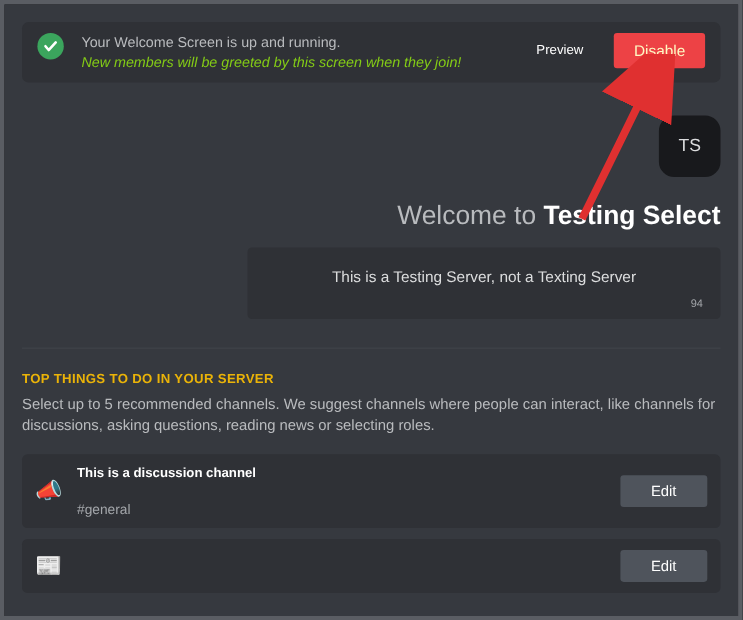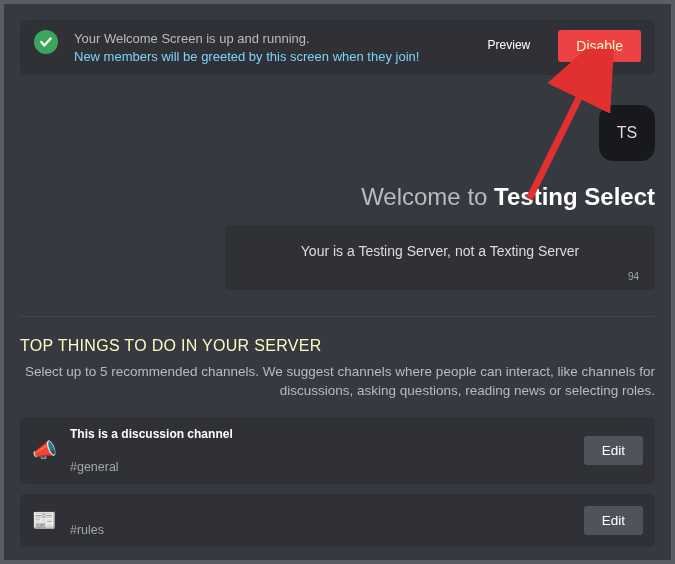--- a/index.html
+++ b/index.html
@@ -31,21 +31,21 @@
       height: 24px;
       border-radius: 50%;
       background: #3ba55d;
       display: flex;
       align-items: center;
       justify-content: center;
       flex-shrink: 0;
     }
     .check-circle svg { width: 14px; height: 14px; }
     .notice-text { flex: 1; font-size: 13px; line-height: 1.35; color: #b9bbbe; }
-    .notice-text .line2 { color: #7dd3fc; }
+    .notice-text .line2 { color: #84cc16; font-style: italic; }
     .preview-btn {
       background: transparent;
       border: none;
       color: #fff;
       font-size: 12px;
       font-weight: 500;
       padding: 8px 12px;
       cursor: pointer;
     }
     .disable-btn {
@@ -101,32 +101,31 @@
       text-align: right;
       color: #a3a6aa;
       font-size: 10px;
     }
     .divider {
       border: none;
       border-top: 1px solid #40444b;
       margin: 26px 0 20px 0;
     }
     .section-title {
-      font-size: 16px;
-      font-weight: 400;
+      font-size: 12px;
+      font-weight: 700;
       letter-spacing: 0.3px;
-      color: #fef9c3;
+      color: #eab308;
       text-transform: uppercase;
     }
     .section-desc {
       margin-top: 8px;
       font-size: 13.5px;
       line-height: 1.4;
       color: #b9bbbe;
-      text-align: right;
     }
     .channel-list { margin-top: 16px; }
     .channel-item {
       display: flex;
       align-items: center;
       background: #2f3136;
       border-radius: 5px;
       padding: 10px 12px;
       margin-bottom: 10px;
       gap: 12px;
@@ -138,21 +137,21 @@
     }
     .channel-text { flex: 1; }
     .channel-title { color: #fff; font-weight: 600; font-size: 12px; }
     .channel-sub { color: #a3a6aa; font-size: 12.5px; margin-top: 19px; }
     .edit-btn {
       background: #4f545c;
       border: none;
       color: #fff;
       font-size: 13.5px;
       font-weight: 500;
-      padding: 7px 18px;
+      padding: 7px 28px;
       border-radius: 3px;
       cursor: pointer;
     }
     .arrow-annotation {
       position: absolute;
       left: 505px;
       top: 45px;
       width: 120px;
       height: 160px;
       pointer-events: none;
@@ -177,21 +176,21 @@
     <button class="preview-btn">Preview</button>
     <button class="disable-btn">Disable</button>
   </div>
 
   <div class="hero">
     <div class="server-icon">TS</div>
     <div class="welcome-title">
       <span>Welcome to </span><strong>Testing Select</strong>
     </div>
     <div class="desc-box">
-      <div class="desc-text">Your is a Testing Server, not a Texting Server</div>
+      <div class="desc-text">This is a Testing Server, not a Texting Server</div>
       <div class="char-count">94</div>
     </div>
   </div>
 
   <hr class="divider">
 
   <div class="section-title">TOP THINGS TO DO IN YOUR SERVER</div>
   <div class="section-desc">Select up to 5 recommended channels. We suggest channels where people can interact, like channels for discussions, asking questions, reading news or selecting roles.</div>
 
   <div class="channel-list">
@@ -199,21 +198,20 @@
       <div class="channel-icon">📣</div>
       <div class="channel-text">
         <div class="channel-title">This is a discussion channel</div>
         <div class="channel-sub">#general</div>
       </div>
       <button class="edit-btn">Edit</button>
     </div>
     <div class="channel-item">
       <div class="channel-icon">📰</div>
       <div class="channel-text">
-        <div class="channel-sub">#rules</div>
       </div>
       <button class="edit-btn">Edit</button>
     </div>
   </div>
 
 </div>
 
 <svg class="arrow-annotation" viewBox="0 0 120 160">
   <defs>
     <marker id="ah" markerWidth="14" markerHeight="14" refX="5" refY="5" orient="auto">

